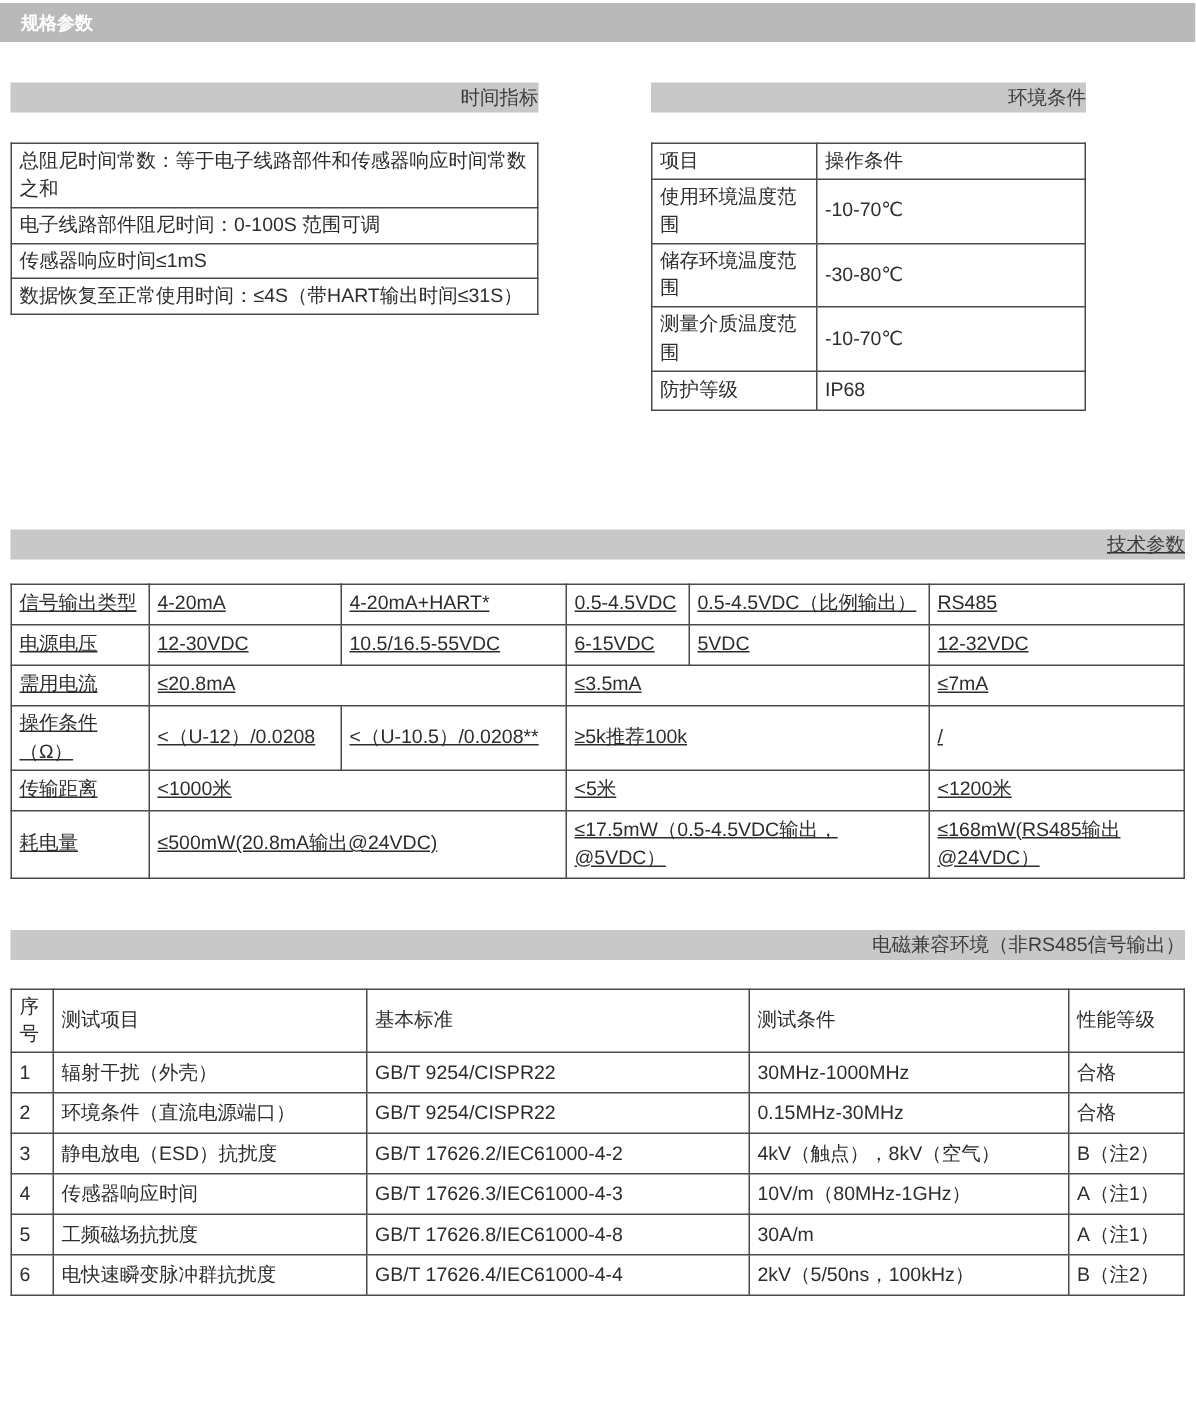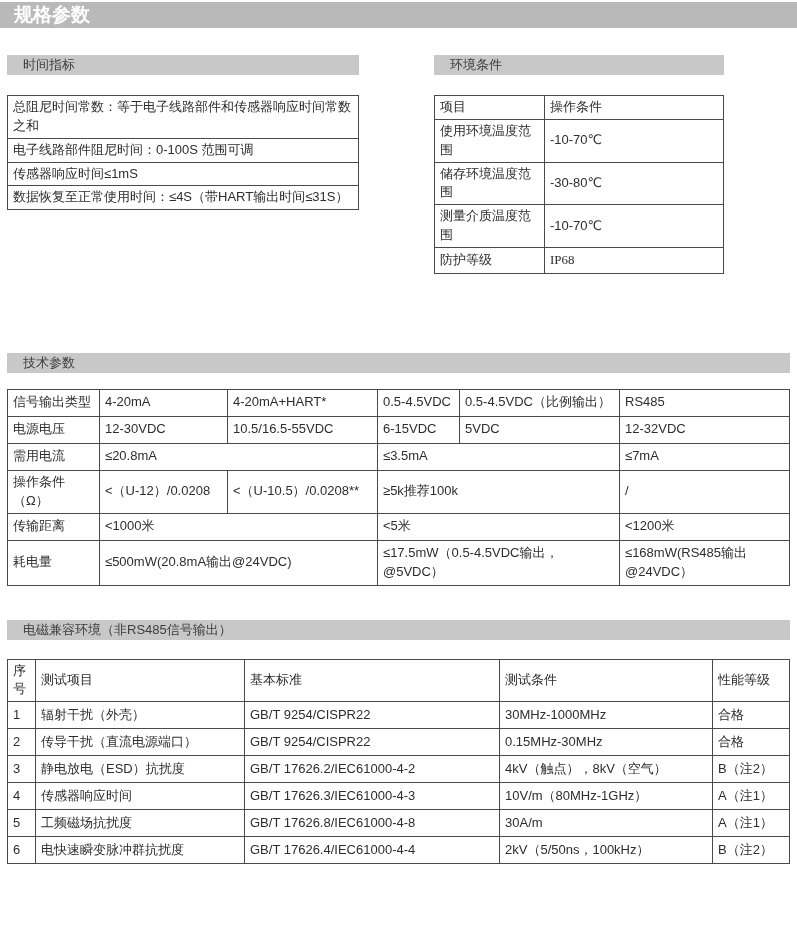--- a/index.html
+++ b/index.html
@@ -13,51 +13,51 @@
   *{box-sizing:border-box;margin:0;padding:0;}
   html,body{background:#ffffff;}
   body{
     width:797px;height:942px;position:relative;overflow:hidden;
     font-family:"Liberation Sans","DejaVu Sans",sans-serif;
     color:var(--text);font-size:13px;
   }
   .page-title-bar{
     margin-top:2px;height:26px;line-height:26px;
     background:var(--header-bar-bg);color:var(--header-bar-text);
-    font-weight:bold;padding-left:14px;font-size:19px;
+    font-weight:bold;padding-left:14px;font-size:12px;
   }
   .content{padding:0 7px;}
   .two-col{display:flex;margin-top:27px;}
   .col-left{width:352px;}
   .col-spacer{width:75px;}
   .col-right{width:290px;}
   .section-bar{
     height:20px;line-height:20px;background:var(--section-bar-bg);
-    color:var(--section-bar-text);padding-left:16px;font-size:13px;
+    color:var(--section-bar-text);padding-left:0;font-size:13px;text-align:right;
   }
   table{
     border-collapse:collapse;table-layout:fixed;width:100%;
     margin-top:20px;
   }
   td,th{
     border:1px solid var(--table-border);
     padding:2px 5px;font-size:13px;font-weight:normal;text-align:left;
     vertical-align:middle;white-space:pre-line;line-height:1.45;
     overflow:hidden;
   }
   
   .time-table tr.tall{height:40px;}
   .time-table tr{height:22px;}
   
   .env-table{margin-top:20px;}
   .env-table col.c1{width:110px;}
   .env-table tr{height:23px;margin-left:44px;}
-  .env-table tr.last{height:26px;font-family:Liberation Serif, serif;}
-  
-  .tech-section{margin-top:79px;}
+  .env-table tr.last{height:26px;}
+  
+  .tech-section{margin-top:79px;text-decoration:underline;}
   .tech-table{margin-top:16px;}
   .tech-table tr{height:27px;}
   .tech-table tr.power{height:45px;}
   .tech-table td.footnote-cell{padding:3px 5px;height:44px;vertical-align:top;}
   
   .emc-section{margin-top:34px;}
   .emc-table{margin-top:19px;}
   .emc-table tr.head{height:28px;}
   .emc-table tr{height:27px;}
 </style>
@@ -217,21 +217,21 @@
       <tbody>
         <tr>
           <td>1</td>
           <td>辐射干扰（外壳）</td>
           <td>GB/T 9254/CISPR22</td>
           <td>30MHz-1000MHz</td>
           <td>合格</td>
         </tr>
         <tr>
           <td>2</td>
-          <td>传导干扰（直流电源端口）</td>
+          <td>环境条件（直流电源端口）</td>
           <td>GB/T 9254/CISPR22</td>
           <td>0.15MHz-30MHz</td>
           <td>合格</td>
         </tr>
         <tr>
           <td>3</td>
           <td>静电放电（ESD）抗扰度</td>
           <td>GB/T 17626.2/IEC61000-4-2</td>
           <td>4kV（触点），8kV（空气）</td>
           <td>B（注2）</td>

